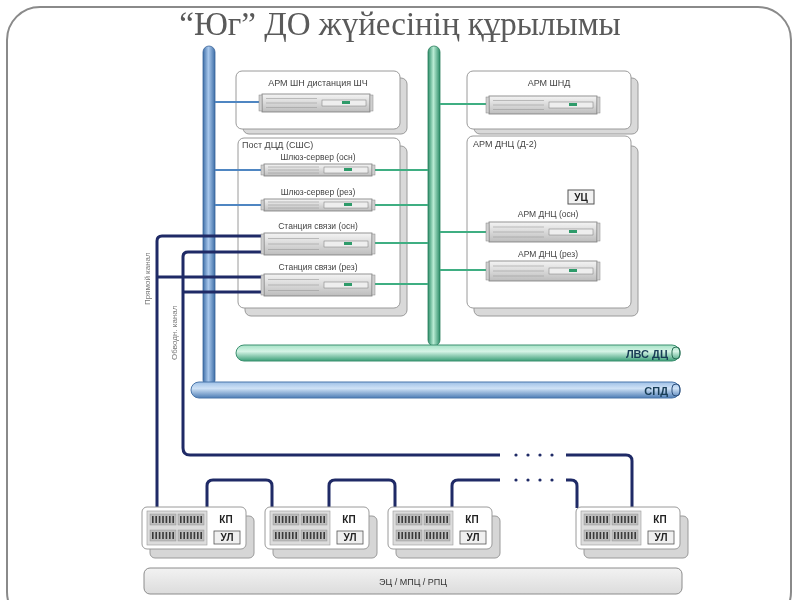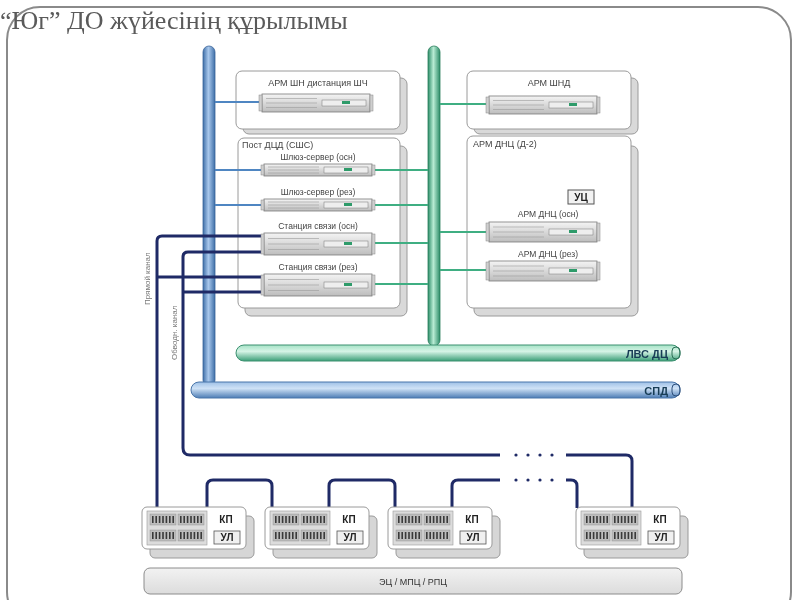--- a/index.html
+++ b/index.html
@@ -1,18 +1,18 @@
 <!DOCTYPE html>
 <html><head>
 <meta charset="utf-8">
 <style>
   html, body { margin:0; padding:0; }
   body { width:800px; height:600px; background:#ffffff; position:relative; overflow:hidden; font-family:"Liberation Sans", sans-serif; }
   .frame { position:absolute; left:6px; top:6px; width:786px; height:620px; border:2px solid #8a8a8a; border-radius:34px; box-sizing:border-box; }
-  .title { position:absolute; left:0; width:800px; top:6px; text-align:left; font-family:"Liberation Serif", serif; font-size:26px; color:#5a5a5a; }
+  .title { position:absolute; left:0; width:800px; top:6px; text-align:center; font-family:"Liberation Serif", serif; font-size:33px; color:#5a5a5a; }
   svg.diagram { position:absolute; left:0; top:0; }
   .lbl { font-family:"Liberation Sans", sans-serif; fill:#444; }
 </style>
 </head>
 <body>
 
 <div class="frame"></div>
 <div class="title">“Юг” ДО жүйесінің құрылымы</div>
 
 <svg class="diagram" width="800" height="600" viewBox="0 0 800 600">

